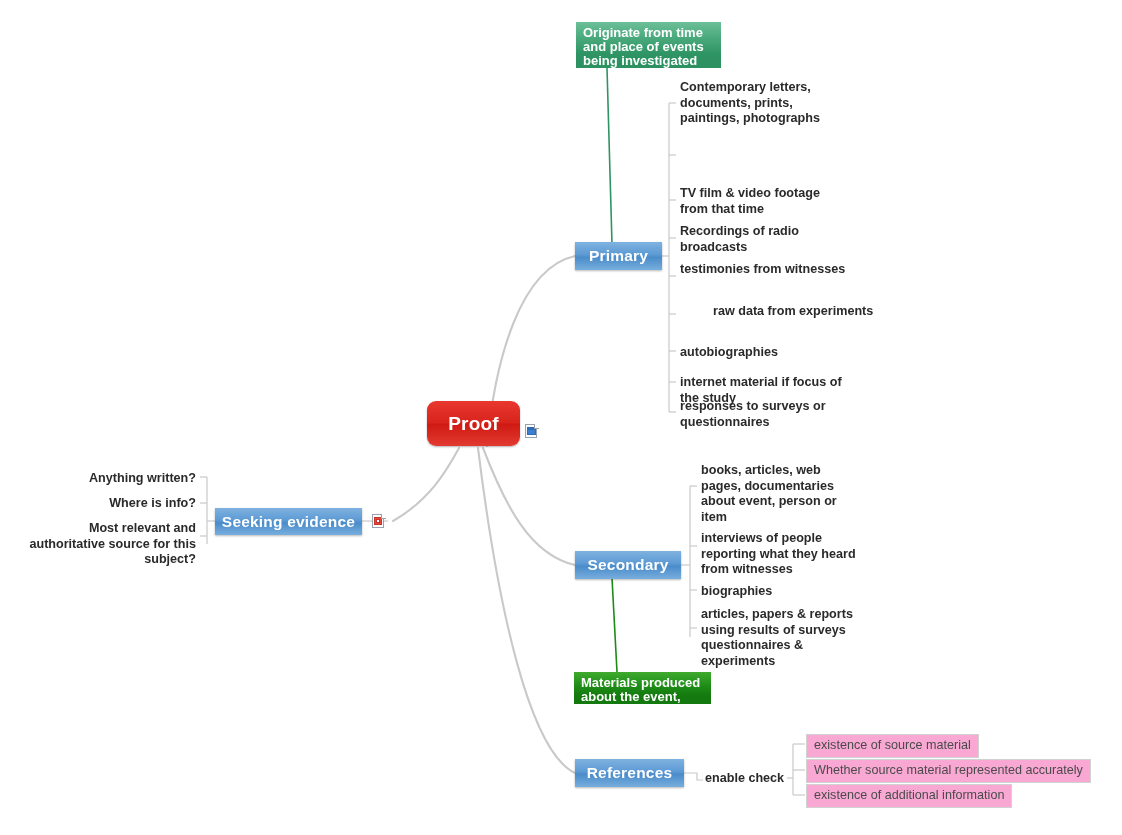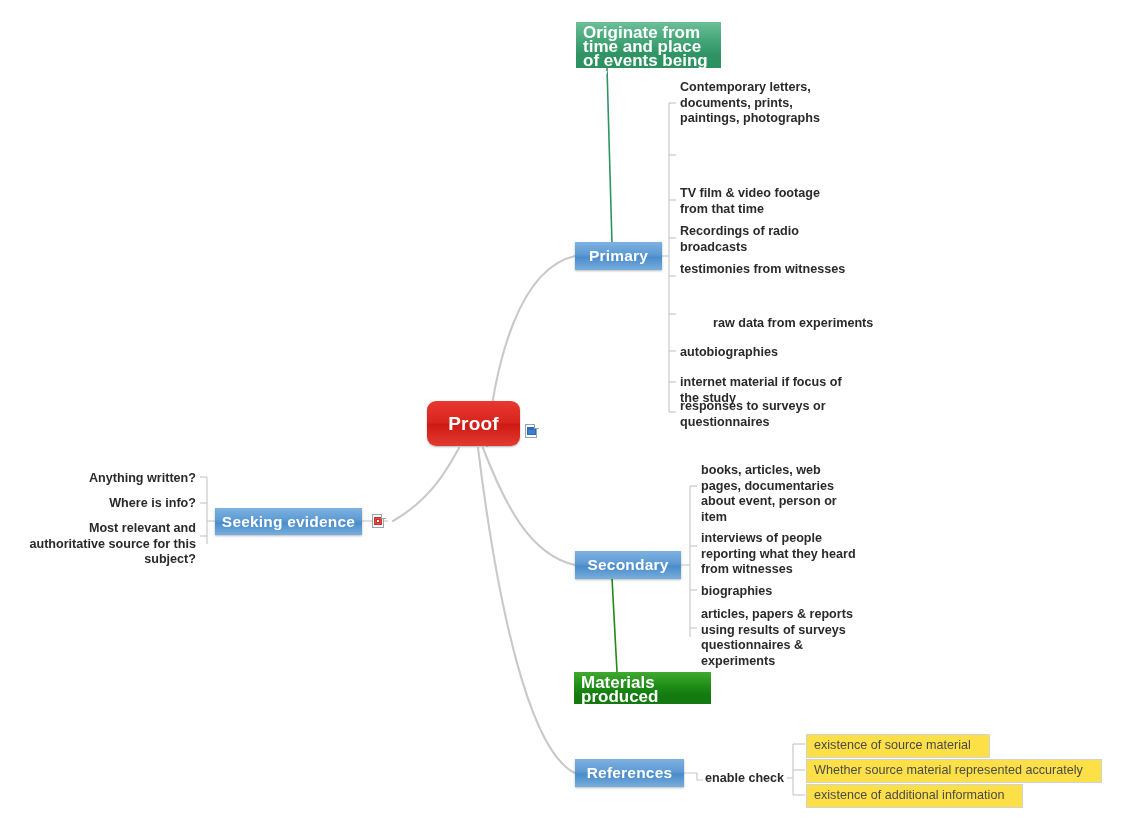--- a/index.html
+++ b/index.html
@@ -26,43 +26,43 @@
   .branch-node{
     border-radius:0;
     background:linear-gradient(to bottom,#7fb2e0 0%,#5d9ad4 45%,#4a8cca 55%,#78aedd 100%);
     box-shadow:0 1px 2px rgba(0,0,0,.28);
     color:#ffffff;font-weight:bold;font-size:15.5px;
     display:flex;align-items:center;justify-content:center;
     letter-spacing:.2px;
   }
 
   .note-node{
-    color:#ffffff;font-weight:bold;font-size:17px;line-height:14px;
+    color:#ffffff;font-weight:bold;font-size:13px;line-height:14px;
     padding:4px 7px 5px 7px;
     box-sizing:border-box;
   }
   .note-teal{background:linear-gradient(to bottom,#6cbf98 0%,#49a97c 35%,#2f9463 70%,#2c9060 100%);}
   .note-green{background:linear-gradient(to bottom,#3faa2e 0%,#1d8c16 45%,#14790f 75%,#137a0f 100%);}
 
   
   .leaf{
     position:absolute;
     font-size:12.6px;font-weight:bold;line-height:15.5px;
     color:#2a2a2a;
   }
   .leaf.right{text-align:left;}
   .leaf.left{text-align:right;}
 
   .boxed-leaf{
     position:absolute;
     font-size:12.6px;font-weight:normal;line-height:15px;
     color:#4a4a4a;
     border:1px solid #d2d2d2;
-    background:#fde047;
-    padding:3px 18px 4px 7px;
+    background:#f9a8d4;
+    padding:3px 7px 4px 7px;
     box-sizing:border-box;
     white-space:nowrap;
   }
 
   .mid-label{
     position:absolute;
     font-size:12.6px;font-weight:bold;color:#2a2a2a;
     white-space:nowrap;
   }
 
@@ -165,21 +165,21 @@
   </div>
 
   <div class="node branch-node" style="left:575px;top:242px;width:87px;height:28px;">
     <span>Primary</span>
   </div>
 
   <div class="leaf right" style="left:680px;top:80px;width:170px;">Contemporary letters, documents, prints, paintings, photographs</div>
   <div class="leaf right" style="left:680px;top:186px;width:170px;">TV film &amp; video footage from that time</div>
   <div class="leaf right" style="left:680px;top:224px;width:170px;">Recordings of radio broadcasts</div>
   <div class="leaf right" style="left:680px;top:262px;width:170px;">testimonies from witnesses</div>
-  <div class="leaf right" style="left:680px;top:316px;width:170px;padding-left:33px;">raw data from experiments</div>
+  <div class="leaf right" style="left:680px;top:304px;width:170px;padding-left:33px;">raw data from experiments</div>
   <div class="leaf right" style="left:680px;top:345px;width:170px;">autobiographies</div>
   <div class="leaf right" style="left:680px;top:375px;width:170px;">internet material if focus of the study</div>
   <div class="leaf right" style="left:680px;top:399px;width:170px;">responses to surveys or questionnaires</div>
 
   <div class="node branch-node" style="left:575px;top:551px;width:106px;height:28px;">
     <span>Secondary</span>
   </div>
 
   <div class="node note-node note-green" style="left:574px;top:672px;width:137px;height:32px;">
     <span>Materials produced about the event, later</span>

